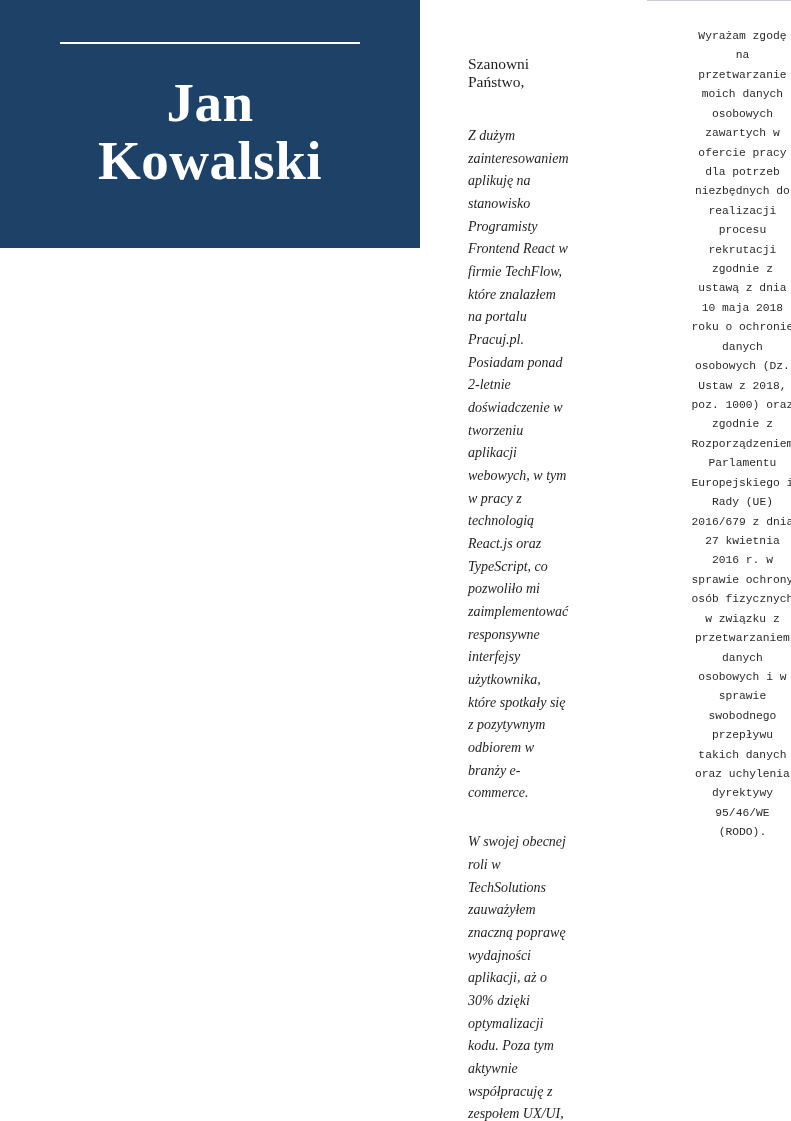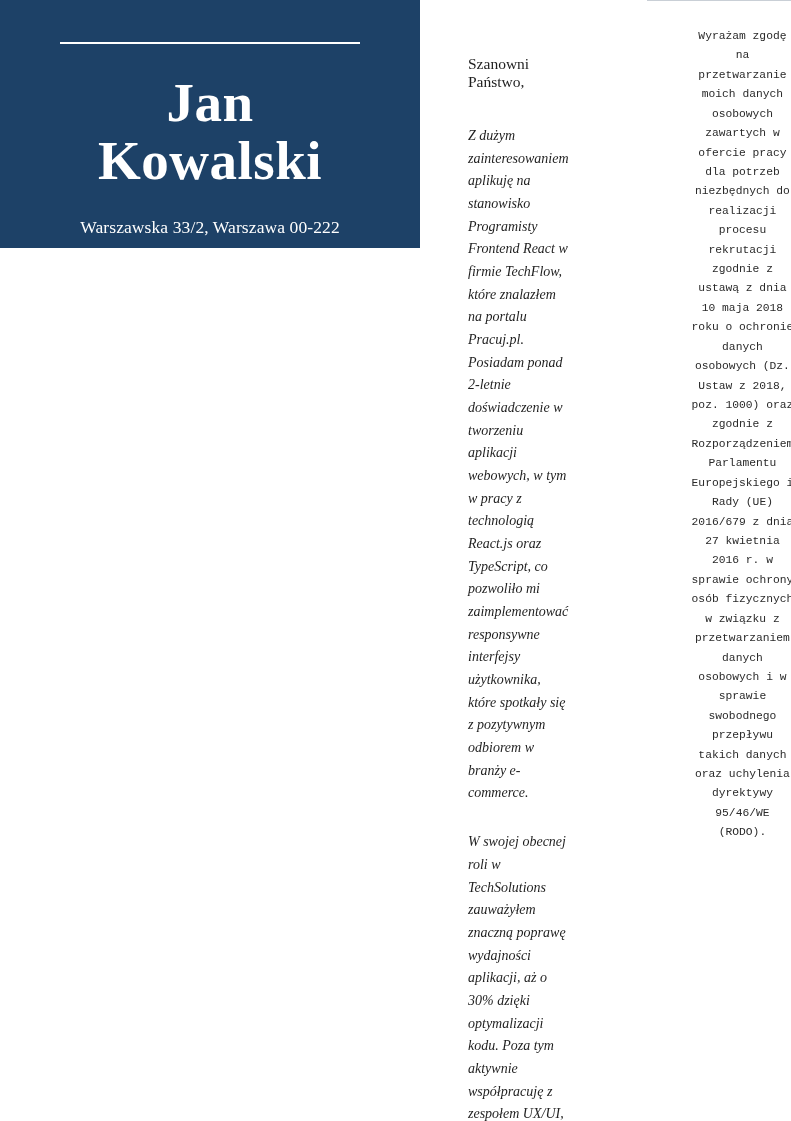--- a/index.html
+++ b/index.html
@@ -95,21 +95,20 @@
   }
 </style>
 </head>
 <body>
 
 <div class="page">
 
   <div class="header">
     <div class="header-rule"></div>
     <div class="name">Jan Kowalski</div>
-    <div class="contact-line">Warszawska 33/2, Warszawa 00-222</div>
   </div>
 
   <div class="content">
     <p class="salutation">Szanowni Państwo,</p>
     <p class="para">Z dużym zainteresowaniem aplikuję na stanowisko Programisty Frontend React w firmie TechFlow, które znalazłem na portalu Pracuj.pl. Posiadam ponad 2-letnie doświadczenie w tworzeniu aplikacji webowych, w tym w pracy z technologią React.js oraz TypeScript, co pozwoliło mi zaimplementować responsywne interfejsy użytkownika, które spotkały się z pozytywnym odbiorem w branży e-commerce.</p>
     <p class="para">W swojej obecnej roli w TechSolutions zauważyłem znaczną poprawę wydajności aplikacji, aż o 30% dzięki optymalizacji kodu. Poza tym aktywnie współpracuję z zespołem UX/UI, co pozwala mi w pełni zrozumieć potrzeby użytkowników i tworzyć rozwiązania zgodne z najwyższymi standardami. Moje doświadczenie w integracji z REST API oraz GraphQL przygotowało mnie do efektywnej współpracy z zespołem backend, co stanowi kluczowy element wymagań w Państwa ofercie.</p>
     <div class="closing">
       <div>Jan Kowalski</div>
     </div>
   </div>

